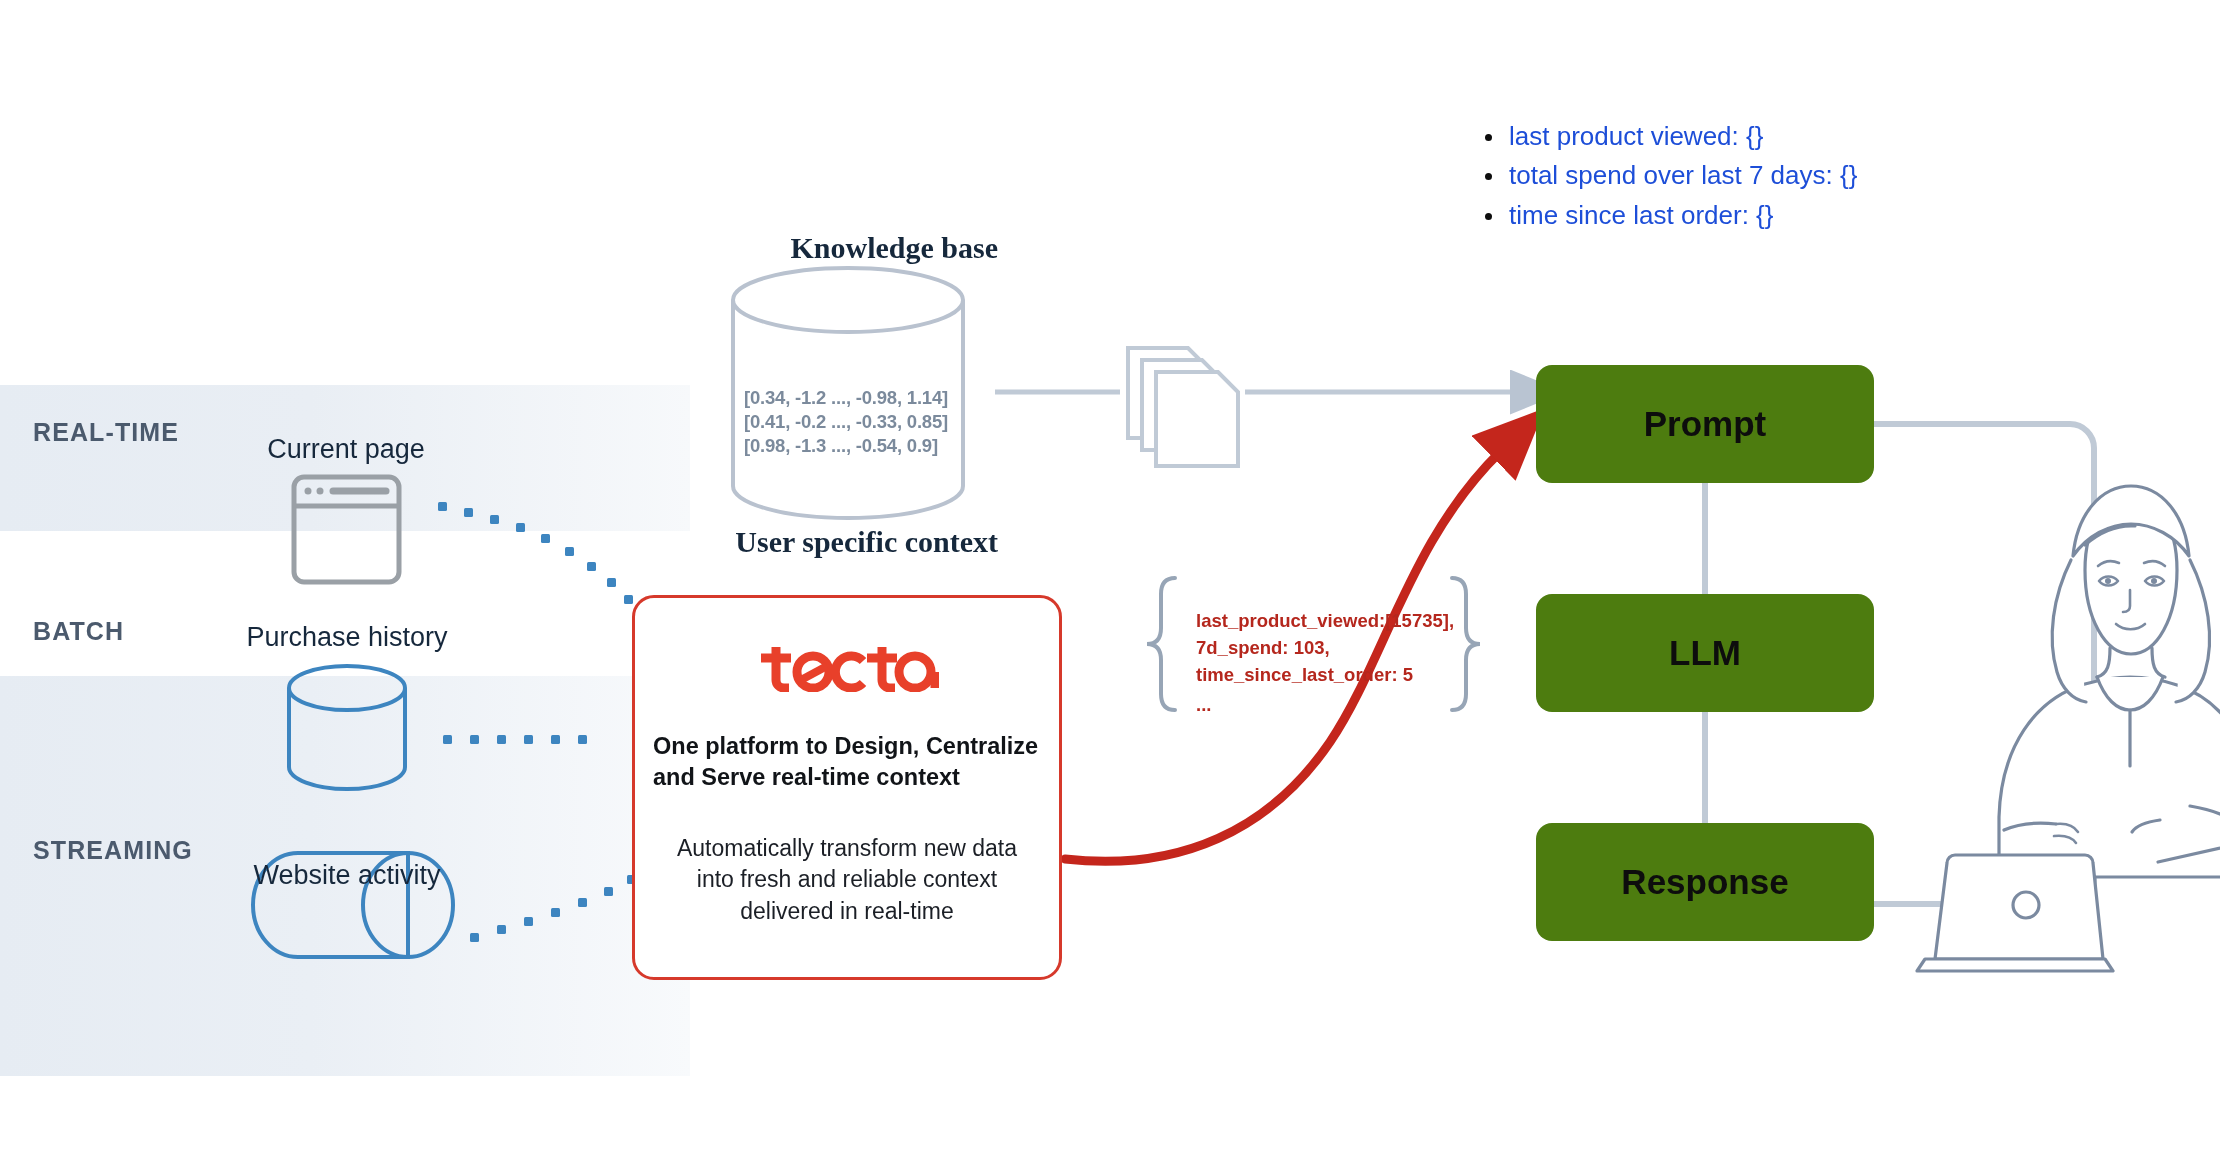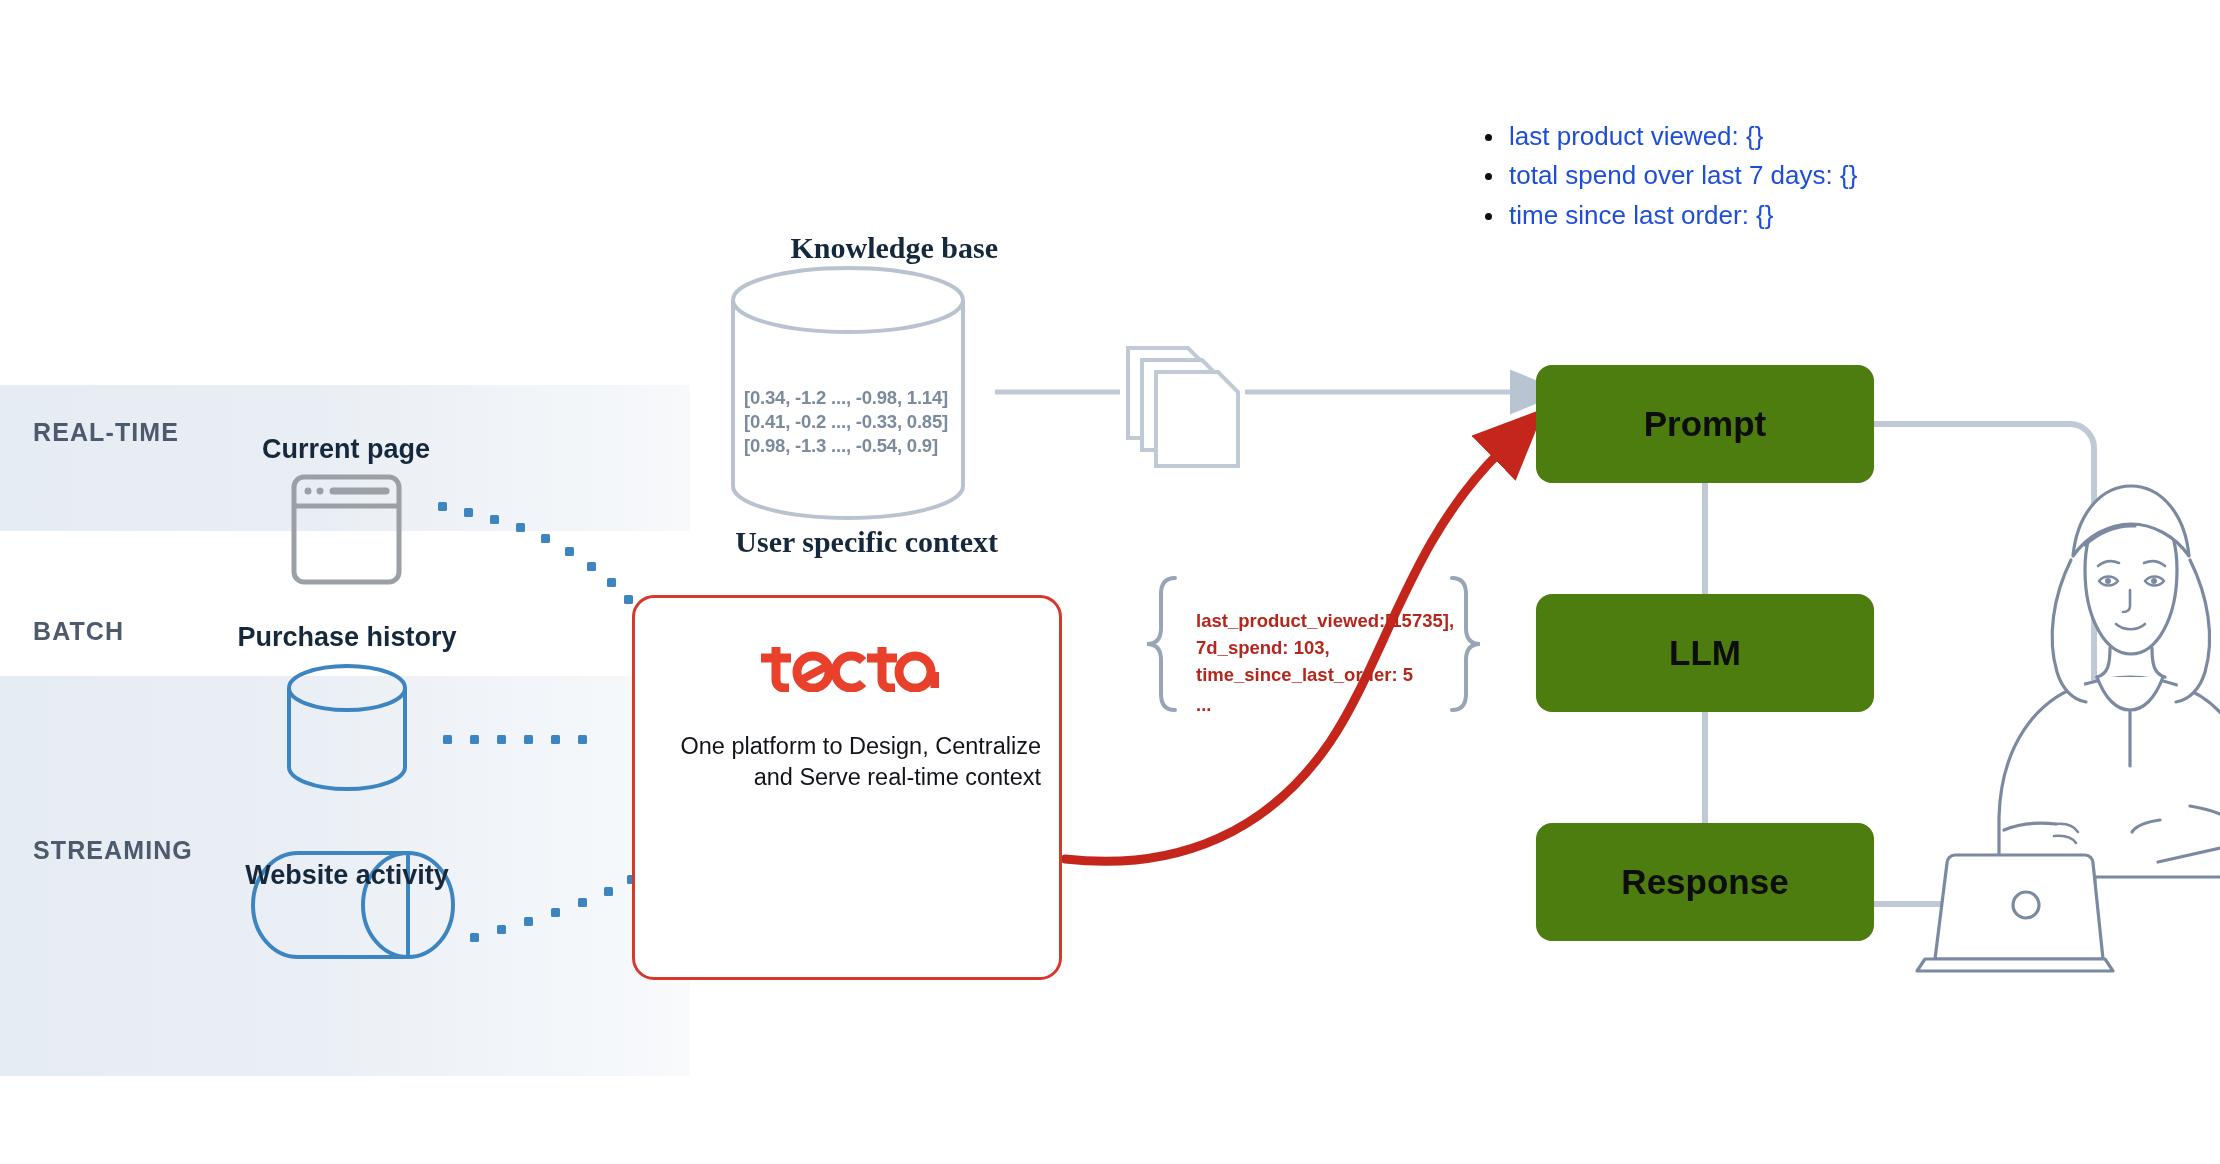--- a/index.html
+++ b/index.html
@@ -39,21 +39,21 @@
     position: absolute;
     font-size: 25px;
     font-weight: bold;
     letter-spacing: 1.1px;
     color: #4b5a6d;
     white-space: nowrap;
   }
   .src-title {
     position: absolute;
     font-size: 27px;
-    font-weight: bold;
+    font-weight: normal;
     color: #16283c;
     white-space: nowrap;
     text-align: center;
   }
 
   
   .center-title {
     position: absolute;
     font-size: 30px;
     font-weight: bold;
@@ -93,23 +93,23 @@
     position: absolute;
     left: 0; right: 0;
     top: 48px;
     display: flex;
     justify-content: center;
   }
   .tecton-headline {
     position: absolute;
     left: 18px; right: 18px;
     top: 133px;
-    text-align: right;
+    text-align: left;
     font-size: 23.5px;
-    font-weight: normal;
+    font-weight: bold;
     line-height: 1.32;
     color: #111418;
   }
   .tecton-body {
     position: absolute;
     left: 22px; right: 22px;
     top: 235px;
     text-align: center;
     font-size: 23px;
     line-height: 1.36;
@@ -340,20 +340,21 @@
             <circle cx="160" cy="26" r="16"></circle>
 
             <path d="M180,42 v-16 a0,0 0 0 0 0,0"></path>
           </g>
           <g fill="none" stroke="#e8402a" stroke-width="9">
             <path d="M182,42 v-16"></path>
           </g>
         </svg>
       </div>
       <div class="tecton-headline">One platform to Design, Centralize and Serve real-time context</div>
+      <div class="tecton-body">Automatically transform new data into fresh and reliable context delivered in real-time</div>
     </div>
 
     <div class="feature-values">
       <div>last_product_viewed:[15735],</div>
       <div>7d_spend: 103,</div>
       <div>time_since_last_order: 5</div>
       <span class="ellipsis">...</span>
     </div>
 
     <div class="prompt-block">

